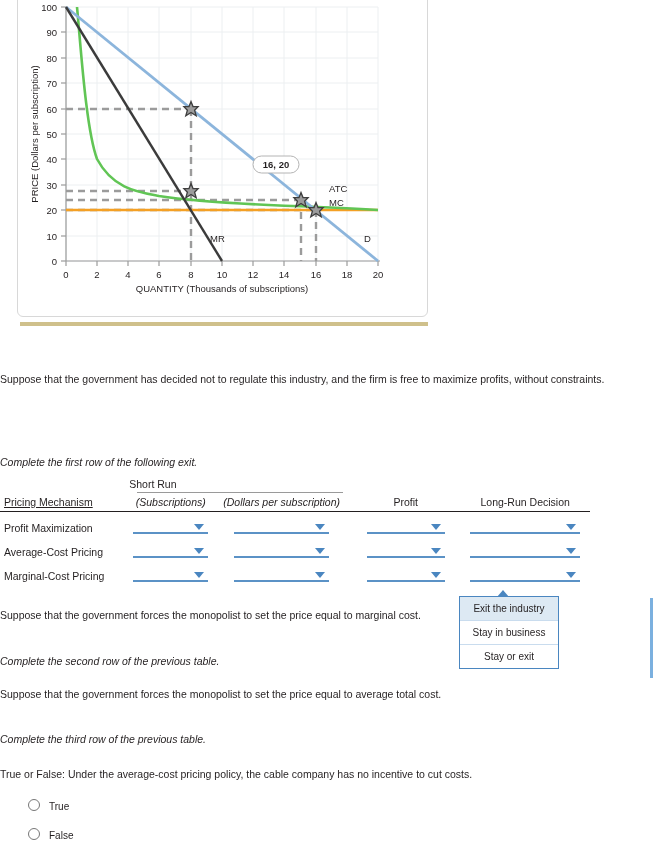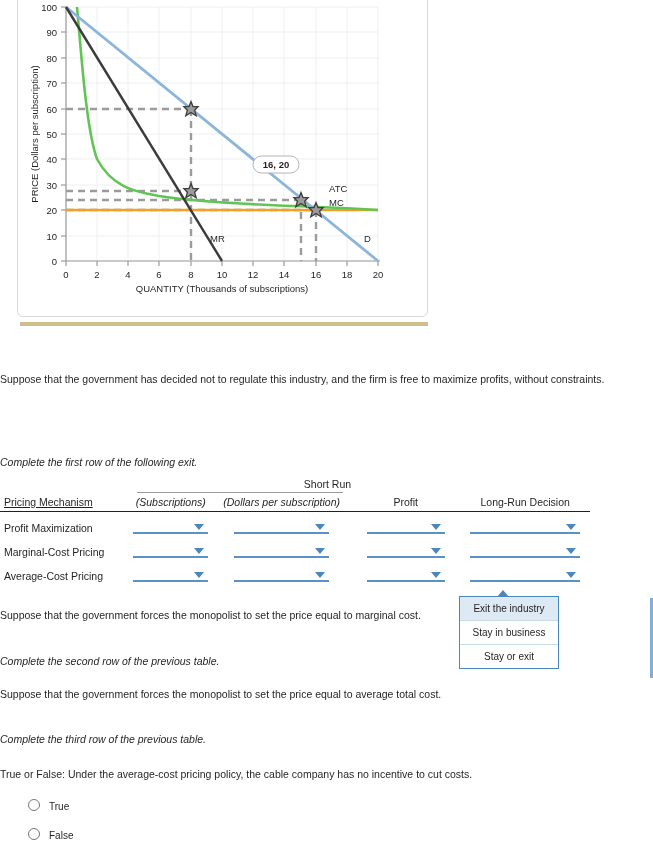--- a/index.html
+++ b/index.html
@@ -66,21 +66,21 @@
     padding: 0;
     vertical-align: bottom;
     font-weight: normal;
   }
   .th-bold { font-weight: bold; font-size: 10.5px; color: #231f20; }
   .th-ital { font-style: italic; font-size: 10.5px; color: #231f20; }
   .ctr { text-align: center; }
   .lft { text-align: left; }
 
   .sr-span {
-    text-align: right;
+    text-align: left;
     font-weight: bold;
     padding-bottom: 2px !important;
   }
   .sr-rule {
     height: 1px;
     background: #9a9a9a;
     margin: 0 8px 3px 8px;
   }
   .hdr-rule-row td {
     border-bottom: 1.6px solid #231f20;
@@ -378,45 +378,45 @@
             </div>
           </td>
       <td class="cell-dd">
             <div class="dd dd-lr">
         <span class="caret"></span>
             </div>
           </td>
     </tr>
 
     <tr>
+      <td class="row-label">Average-Cost Pricing</td>
+      <td class="cell-dd">
+            <div class="dd dd-q">
+        <span class="caret"></span>
+            </div>
+          </td>
+      <td class="cell-dd">
+            <div class="dd dd-p">
+        <span class="caret"></span>
+            </div>
+          </td>
+      <td class="cell-dd">
+            <div class="dd dd-pr">
+        <span class="caret"></span>
+            </div>
+          </td>
+      <td class="cell-dd">
+            <div class="dd dd-lr">
+        <span class="caret"></span>
+            </div>
+          </td>
+    </tr>
+
+    <tr>
       <td class="row-label">Marginal-Cost Pricing</td>
-      <td class="cell-dd">
-            <div class="dd dd-q">
-        <span class="caret"></span>
-            </div>
-          </td>
-      <td class="cell-dd">
-            <div class="dd dd-p">
-        <span class="caret"></span>
-            </div>
-          </td>
-      <td class="cell-dd">
-            <div class="dd dd-pr">
-        <span class="caret"></span>
-            </div>
-          </td>
-      <td class="cell-dd">
-            <div class="dd dd-lr">
-        <span class="caret"></span>
-            </div>
-          </td>
-    </tr>
-
-    <tr>
-      <td class="row-label">Average-Cost Pricing</td>
       <td class="cell-dd">
             <div class="dd dd-q">
         <span class="caret"></span>
             </div>
           </td>
       <td class="cell-dd">
             <div class="dd dd-p">
         <span class="caret"></span>
             </div>
           </td>

